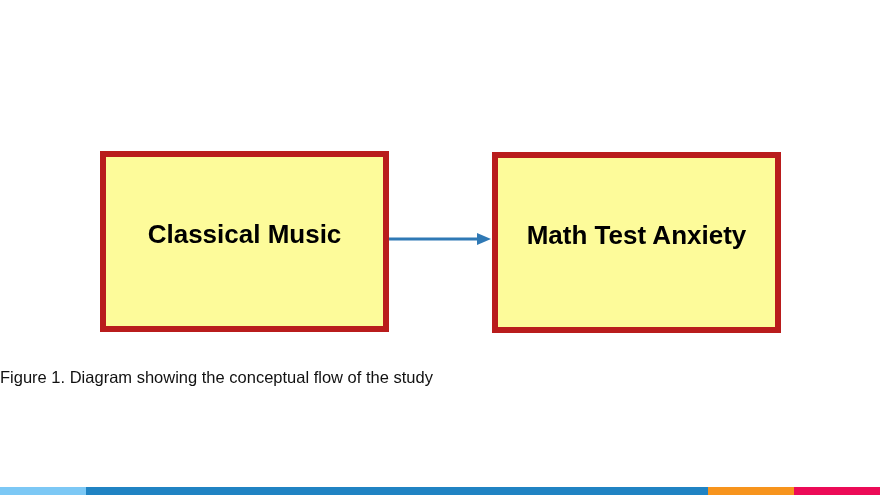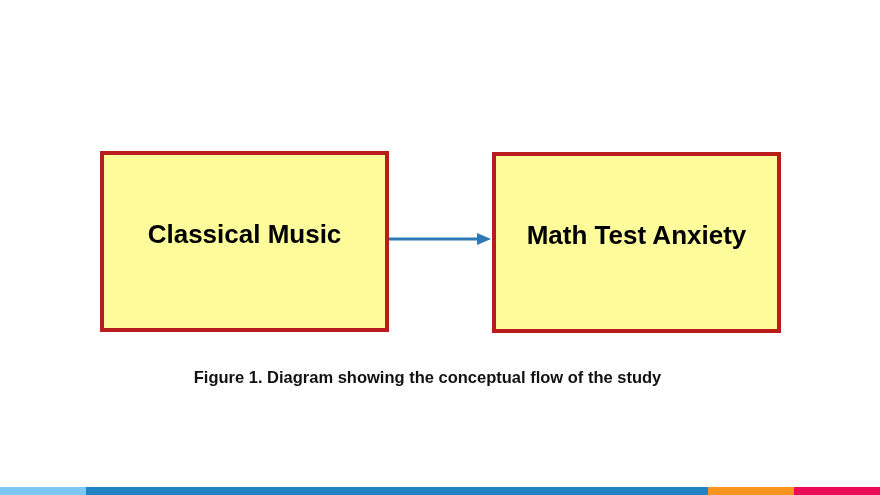--- a/index.html
+++ b/index.html
@@ -3,32 +3,32 @@
   <meta charset="utf-8">
   <style>
     html, body { margin:0; padding:0; }
     body {
       width:880px; height:495px; position:relative; overflow:hidden;
       background:#ffffff;
       font-family:"Liberation Sans", sans-serif;
     }
     .box {
       position:absolute; box-sizing:border-box;
-      background:#fdfb9a; border:4px solid #b91c1c;
+      background:#fdfb9a; border:6px solid #b91c1c;
       display:flex; align-items:center; justify-content:center;
       font-weight:bold; font-size:26px; color:#000;
     }
     #box1 { left:100px; top:151px; width:289px; height:181px; }
     #box1 span { margin-top:-14px; }
     #box2 { left:492px; top:152px; width:289px; height:181px;text-align:right; }
     #box2 span { margin-top:-14px; }
     .arrow { position:absolute; left:389px; top:230px; width:103px; height:18px; }
     .caption {
-      position:absolute; left:0; top:368px; width:855px; text-align:center;
-      font-weight:bold; font-size:16.5px; color:#111;
+      position:absolute; left:0; top:368px; width:855px; text-align:left;
+      font-weight:normal; font-size:16.5px; color:#111;
     }
     .bar { position:absolute; top:487px; height:8px; }
   </style>
 </head>
 <body>
 
 <div class="box" id="box1">
   <span>Classical Music</span>
 </div>
 

